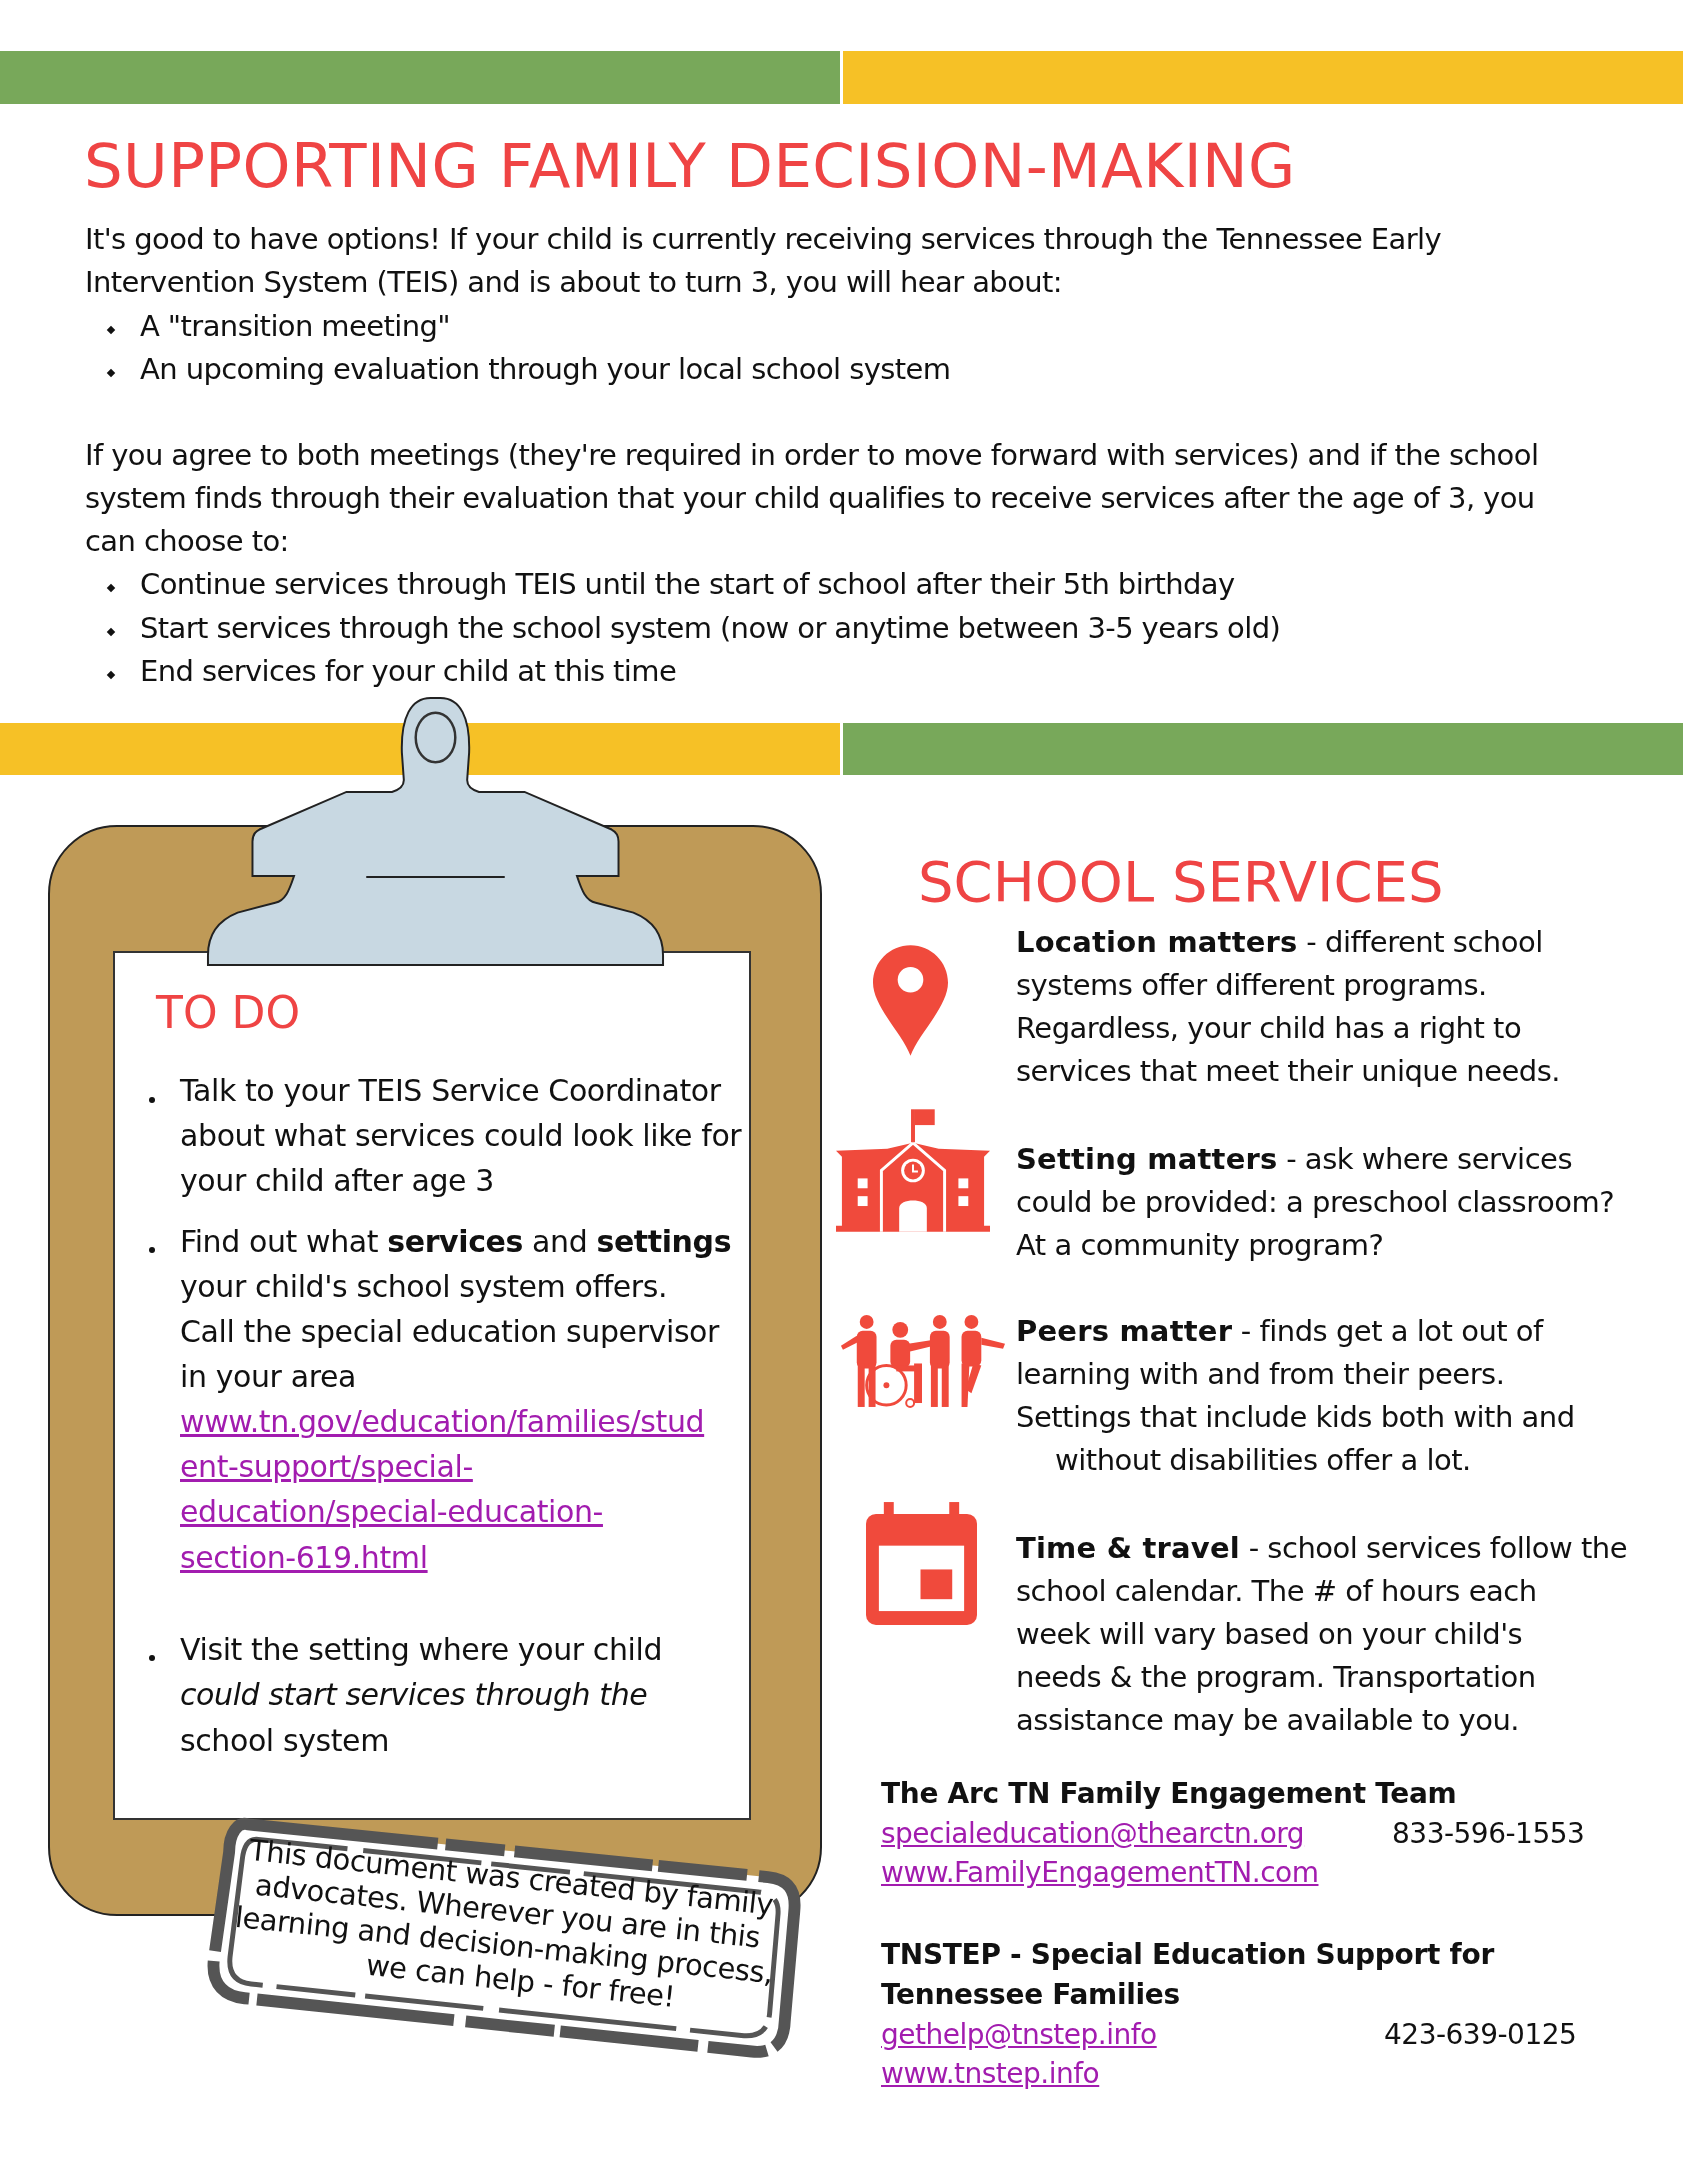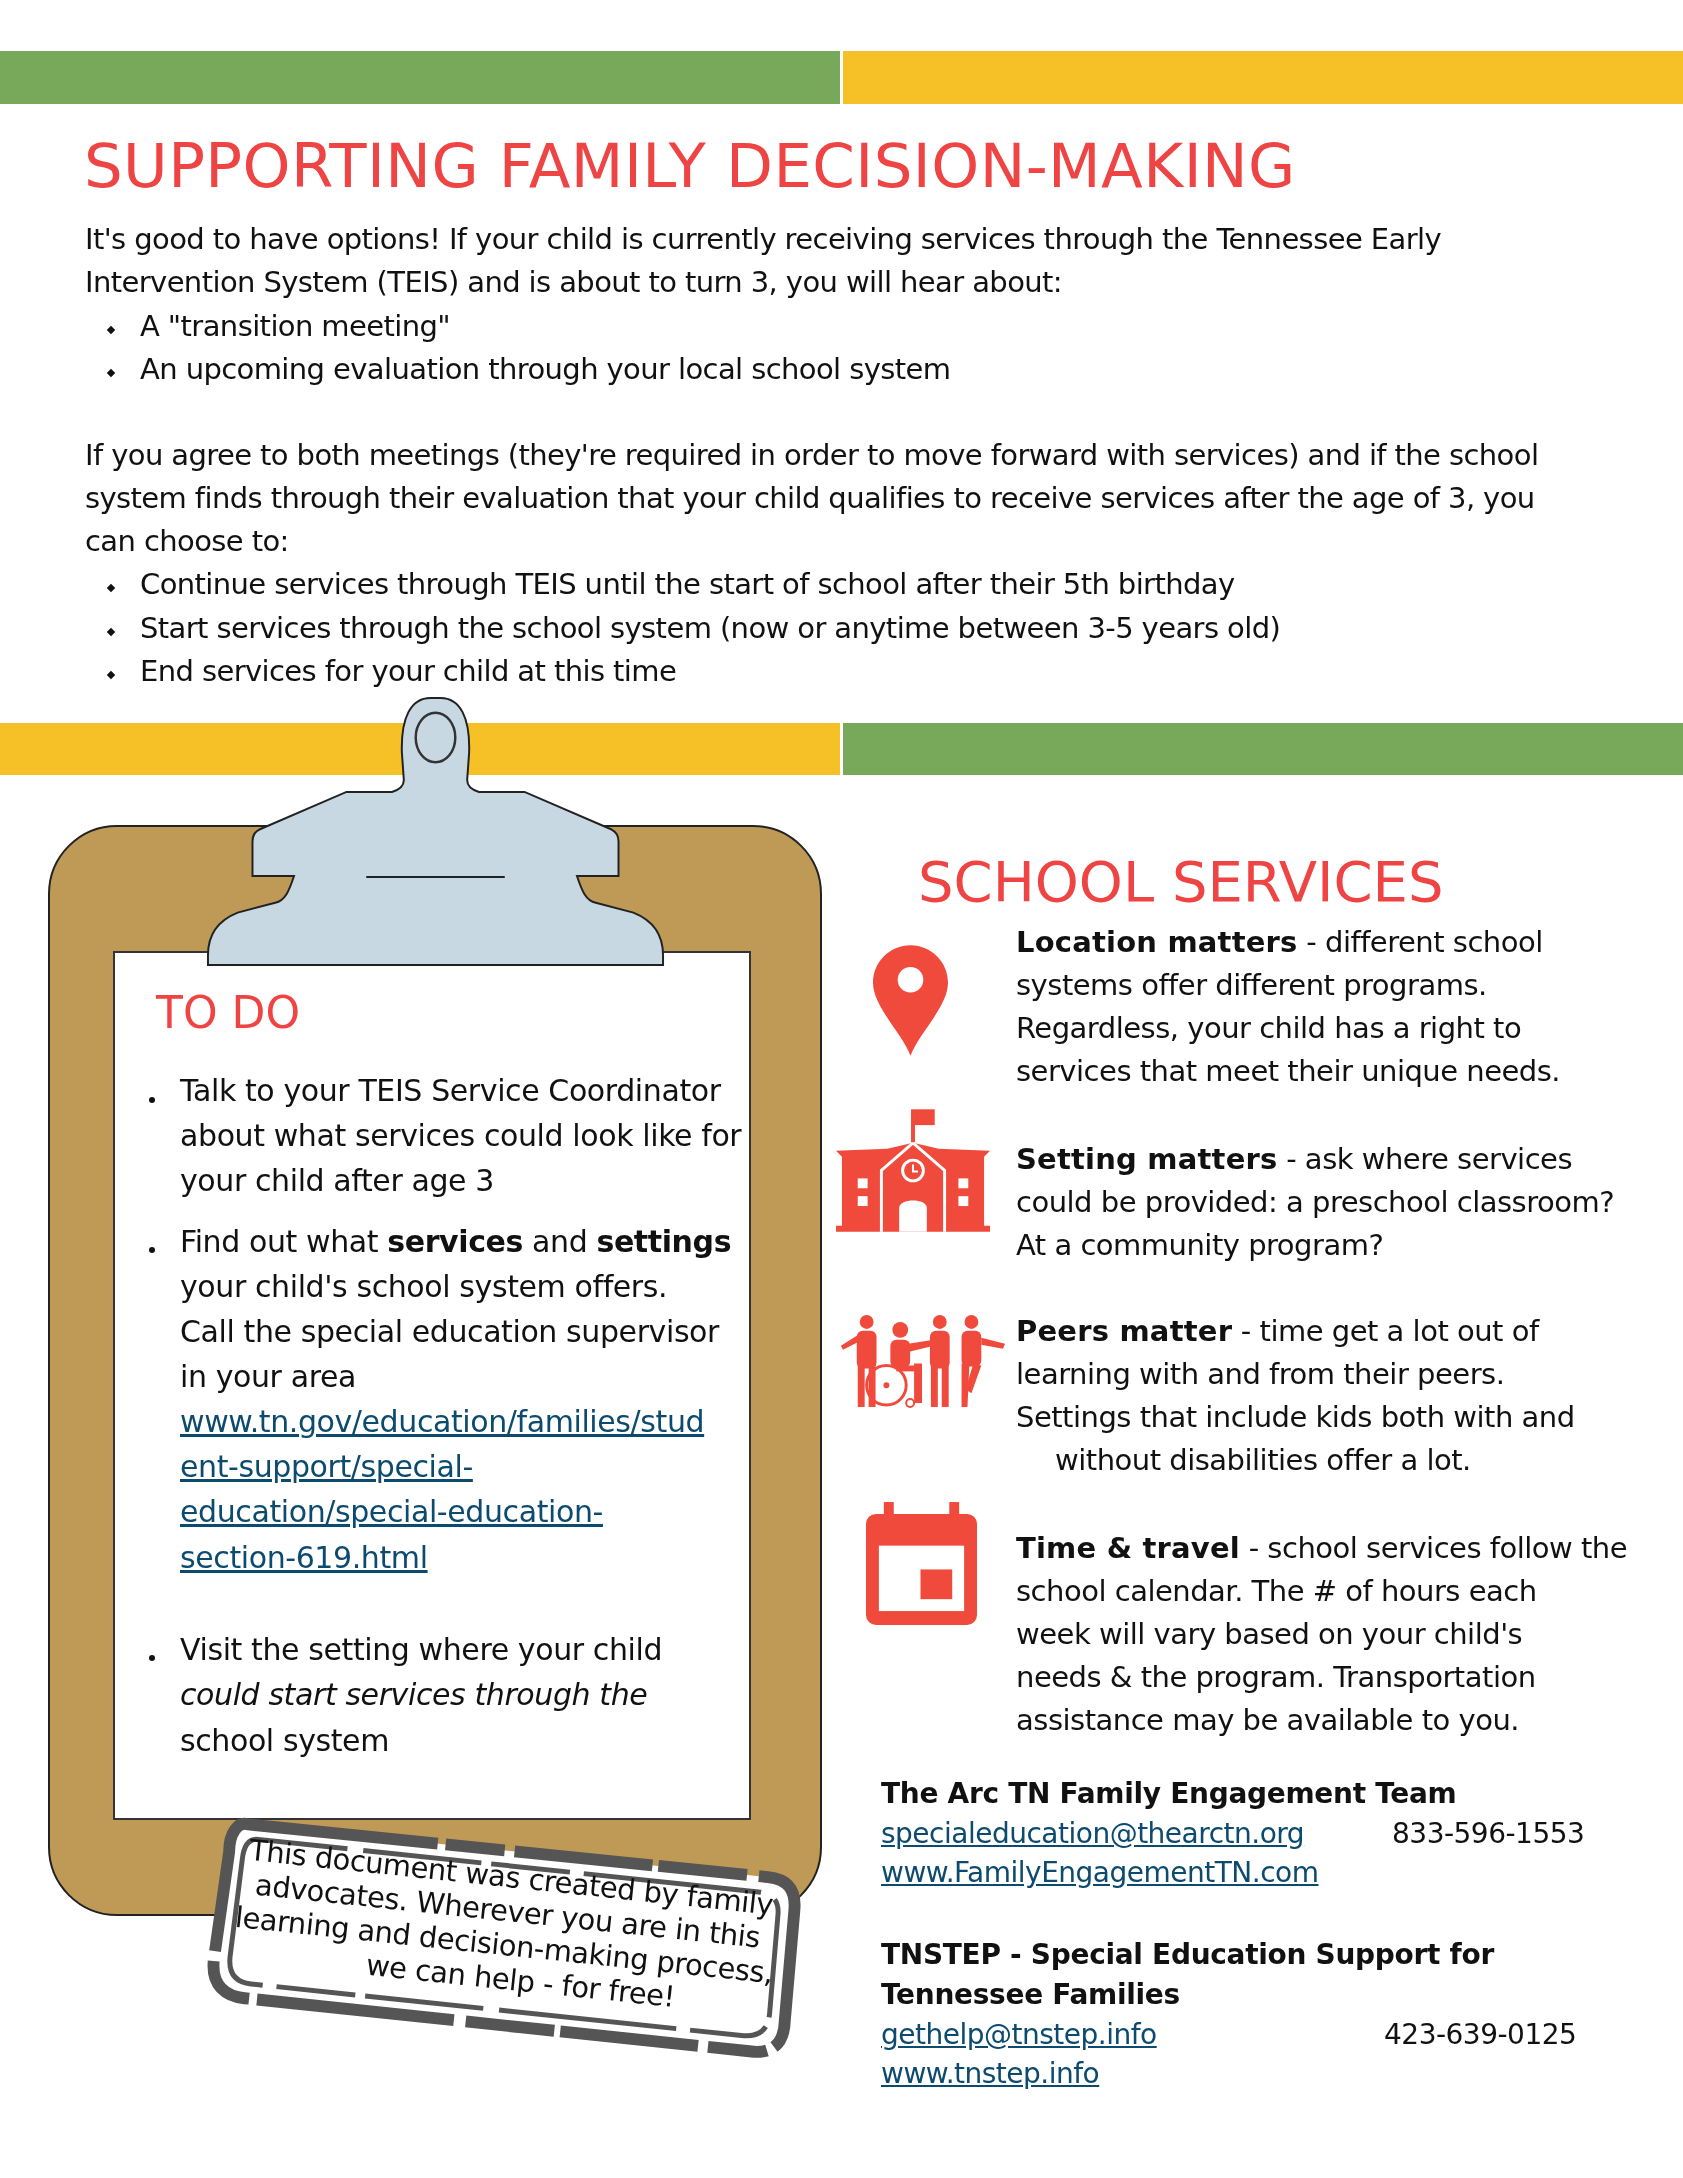--- a/index.html
+++ b/index.html
@@ -13,21 +13,21 @@
 
   .body-text { font-family: "DejaVu Sans", sans-serif; font-size: 29px; line-height: 44px; color: #111; letter-spacing: -0.6px; }
   .line { position: absolute; white-space: nowrap; }
   .bullet-dot { position: absolute; width: 6px; height: 6px; background: #111; transform: rotate(45deg); }
 
   
   .board { position: absolute; left: 48px; top: 825px; width: 774px; height: 1091px; background: #bf9a57; border: 2px solid #222; border-radius: 69px; }
   .paper { position: absolute; left: 113px; top: 951px; width: 638px; height: 869px; background: #fff; border: 2px solid #333; }
 
   .todo-text { font-family: "DejaVu Sans", sans-serif; font-size: 30px; line-height: 45px; color: #111; letter-spacing: -0.4px; }
-  .link { color: #0c4a6e; text-decoration: underline; }
+  .link { color: #a21caf; text-decoration: underline; }
 
   .stamp { position: absolute; left: 208px; top: 1822px; width: 594px; height: 228px; transform: rotate(6deg); }
   .stamp-text { position: absolute; left: 0; top: 0; width: 100%; text-align: center; font-family: "DejaVu Sans", sans-serif; font-size: 29px; line-height: 34px; color: #111; letter-spacing: -0.5px; }
 
   .svc-text { font-family: "DejaVu Sans", sans-serif; font-size: 29px; line-height: 43px; color: #111; letter-spacing: -0.5px; }
   .svc-text b { font-weight: bold; letter-spacing: 0.2px; }
 
   .contact { font-family: "DejaVu Sans", sans-serif; font-size: 28px; line-height: 40px; color: #111; letter-spacing: -0.5px; }
   .contact .title { font-weight: bold; letter-spacing: -0.3px; }
   .phone { position: absolute; white-space: nowrap; }
@@ -204,21 +204,21 @@
   <div class="line" style="left:1016px;top:1007px;">Regardless, your child has a right to</div>
   <div class="line" style="left:1016px;top:1050px;">services that meet their unique needs.</div>
 
   <div class="line" style="left:1016px;top:1138px;">
     <b>Setting matters</b><span> - ask where services</span>
   </div>
   <div class="line" style="left:1016px;top:1181px;">could be provided: a preschool classroom?</div>
   <div class="line" style="left:1016px;top:1224px;">At a community program?</div>
 
   <div class="line" style="left:1016px;top:1310px;">
-    <b>Peers matter</b><span> - time get a lot out of</span>
+    <b>Peers matter</b><span> - finds get a lot out of</span>
   </div>
   <div class="line" style="left:1016px;top:1353px;">learning with and from their peers.</div>
   <div class="line" style="left:1016px;top:1396px;">Settings that include kids both with and</div>
   <div class="line" style="left:1016px;top:1439px;margin-left:39px;">without disabilities offer a lot.</div>
 
   <div class="line" style="left:1016px;top:1527px;">
     <b>Time &amp; travel</b><span> - school services follow the</span>
   </div>
   <div class="line" style="left:1016px;top:1570px;">school calendar. The # of hours each</div>
   <div class="line" style="left:1016px;top:1613px;">week will vary based on your child's</div>

